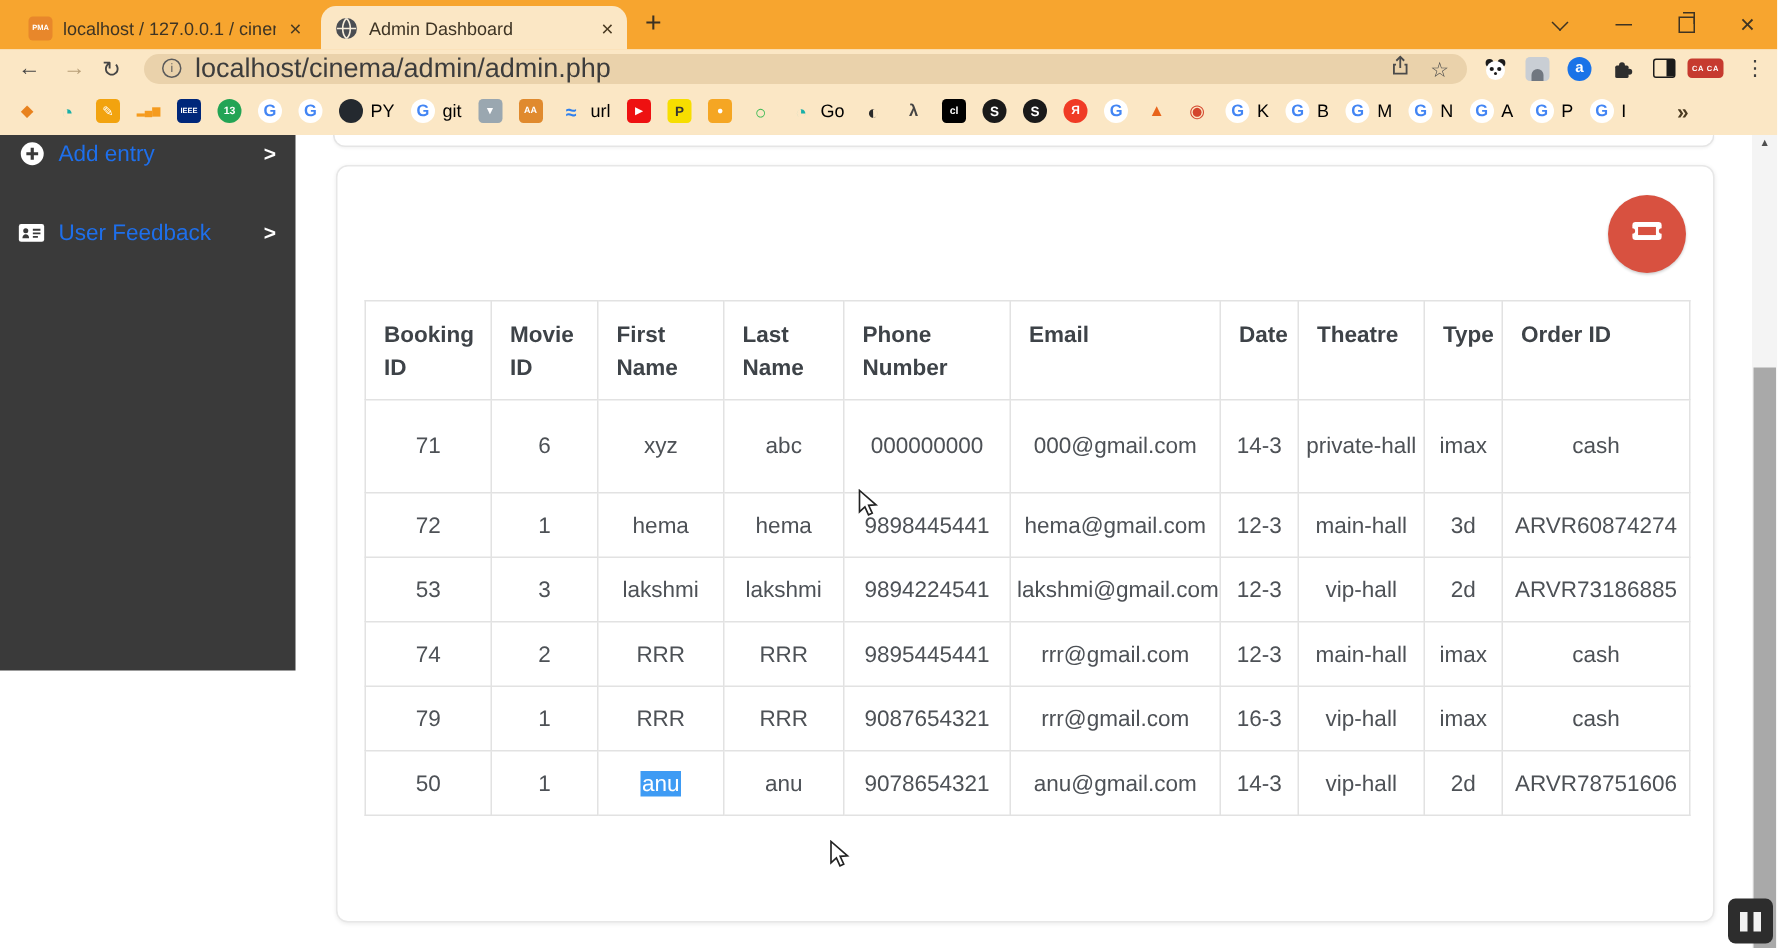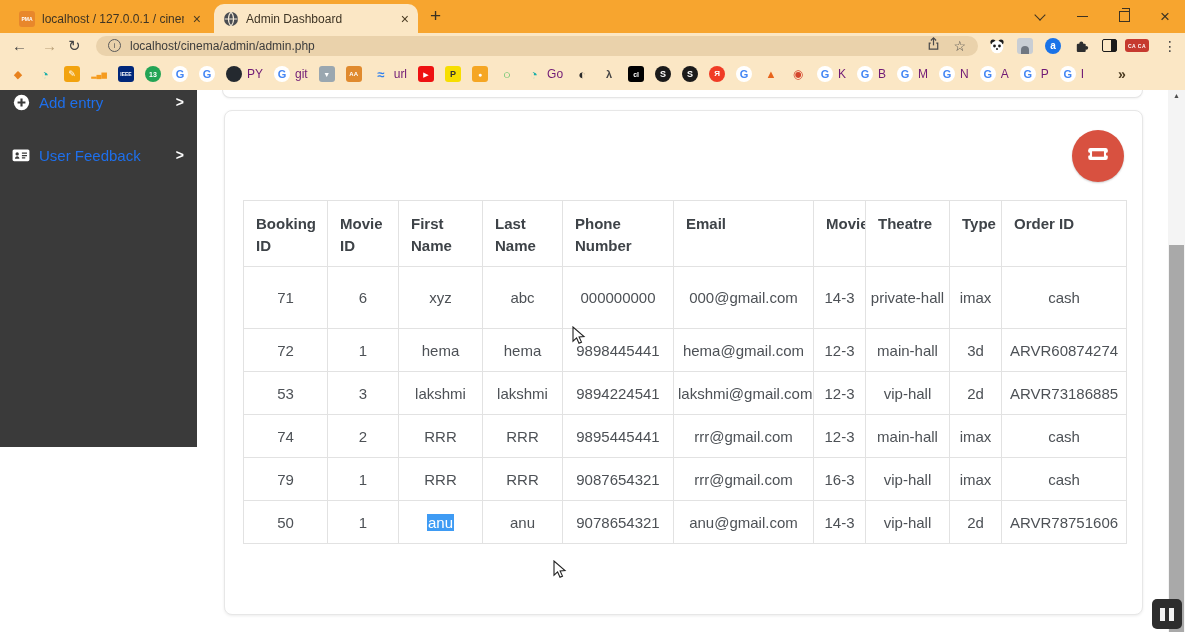--- a/index.html
+++ b/index.html
@@ -27,41 +27,41 @@
                   border-top:1.4px solid #3E3322;border-right:1.4px solid #3E3322}
   .win-close{left:1150px;width:30px;font-size:17px}
 
   
   .toolbar{position:absolute;left:0;top:33px;width:100%;height:25px;background:#FBE7C5}
   .nav-ic{position:absolute;top:0;height:25px;display:flex;align-items:center;font-size:15px;color:#454545}
   .back{left:12px}.fwd{left:42px;color:#B89F78}.reload{left:68px}
   .addr{position:absolute;left:96px;top:2.5px;width:882px;height:20px;background:#EAD2AB;border-radius:11px;display:flex;align-items:center}
   .info-ic{width:11px;height:11px;border:1.2px solid #5A5A5A;border-radius:50%;margin:0 9px 0 12px;
            color:#5A5A5A;font-size:8px;display:flex;align-items:center;justify-content:center;font-style:normal}
-  .url{font-size:12px;color:#3C3C3C}
+  .url{font-size:18px;color:#3C3C3C}
   .addr-right{position:absolute;right:12px;display:flex;align-items:center;gap:12px}
   .star{font-size:14px;color:#4A4A4A;line-height:1}
   .ext{position:absolute;top:0;height:25px;display:flex;align-items:center;justify-content:center}
   .ext-a{width:16px;height:16px;border-radius:50%;background:#1A73E8;color:#fff;font-size:10px;font-weight:bold;
          display:flex;align-items:center;justify-content:center}
   .ext-avatar{width:16px;height:16px;border-radius:3px;background:#C9CED4;display:flex;align-items:flex-end;justify-content:center;overflow:hidden}
   .ext-avatar i{width:8px;height:8px;border-radius:50% 50% 0 0;background:#707780}
   .ext-box{width:13px;height:11px;border:1.6px solid #1B1B1B;border-radius:2px;position:relative}
   .ext-box:after{content:"";position:absolute;right:0;top:0;bottom:0;width:5px;background:#1B1B1B}
   .ext-caca{width:24px;height:13px;border-radius:3px;background:#C63A2F;color:#fff;font-size:5px;font-weight:bold;
             display:flex;align-items:center;justify-content:center;letter-spacing:.5px}
   .dots{font-size:14px;color:#3E3E3E}
 
   
   .bmbar{position:absolute;left:0;top:58px;width:100%;height:32px;background:#FBE7C5;
          display:flex;align-items:center;padding-left:10px;gap:11px;box-sizing:border-box;overflow:hidden;padding-right:70px}
   .bm{display:flex;align-items:center;gap:5px;flex:none}
   .bm-ic{width:16px;height:16px;display:flex;align-items:center;justify-content:center;
          font-size:11px;font-weight:bold;line-height:1}
-  .bm-label{font-size:12px;color:#701a75}
+  .bm-label{font-size:12px;color:#000000}
   .bm-overflow{position:absolute;left:1118px;top:58px;height:32px;display:flex;align-items:center;
                font-size:14px;color:#4A3A20;font-weight:bold}
 
   
   .sidebar{position:absolute;left:0;top:90px;width:197px;height:357px;background:#3A3A3A}
   .si{position:absolute;left:0;width:100%;height:22px;display:flex;align-items:center}
   .si1{top:1px}.si2{top:54px}
   .si-ic{width:22px;margin-left:10px;display:flex;justify-content:center}
   .si-label{margin-left:7px;font-size:15px;color:#1E6FEB}
   .si-chev{position:absolute;right:13px;color:#fff;font-weight:bold;font-size:14px}
@@ -349,21 +349,21 @@
             <col style="width: 125px;">
           </colgroup>
           <thead>
             <tr>
               <th>Booking ID</th>
               <th>Movie ID</th>
               <th>First Name</th>
               <th>Last Name</th>
               <th>Phone Number</th>
               <th>Email</th>
-              <th>Movie</th>
+              <th>Date</th>
               <th>Theatre</th>
               <th>Type</th>
               <th>Order ID</th>
             </tr>
           </thead>
           <tbody>
             <tr class="tall">
               <td>71</td>
               <td>6</td>
               <td>xyz</td>

